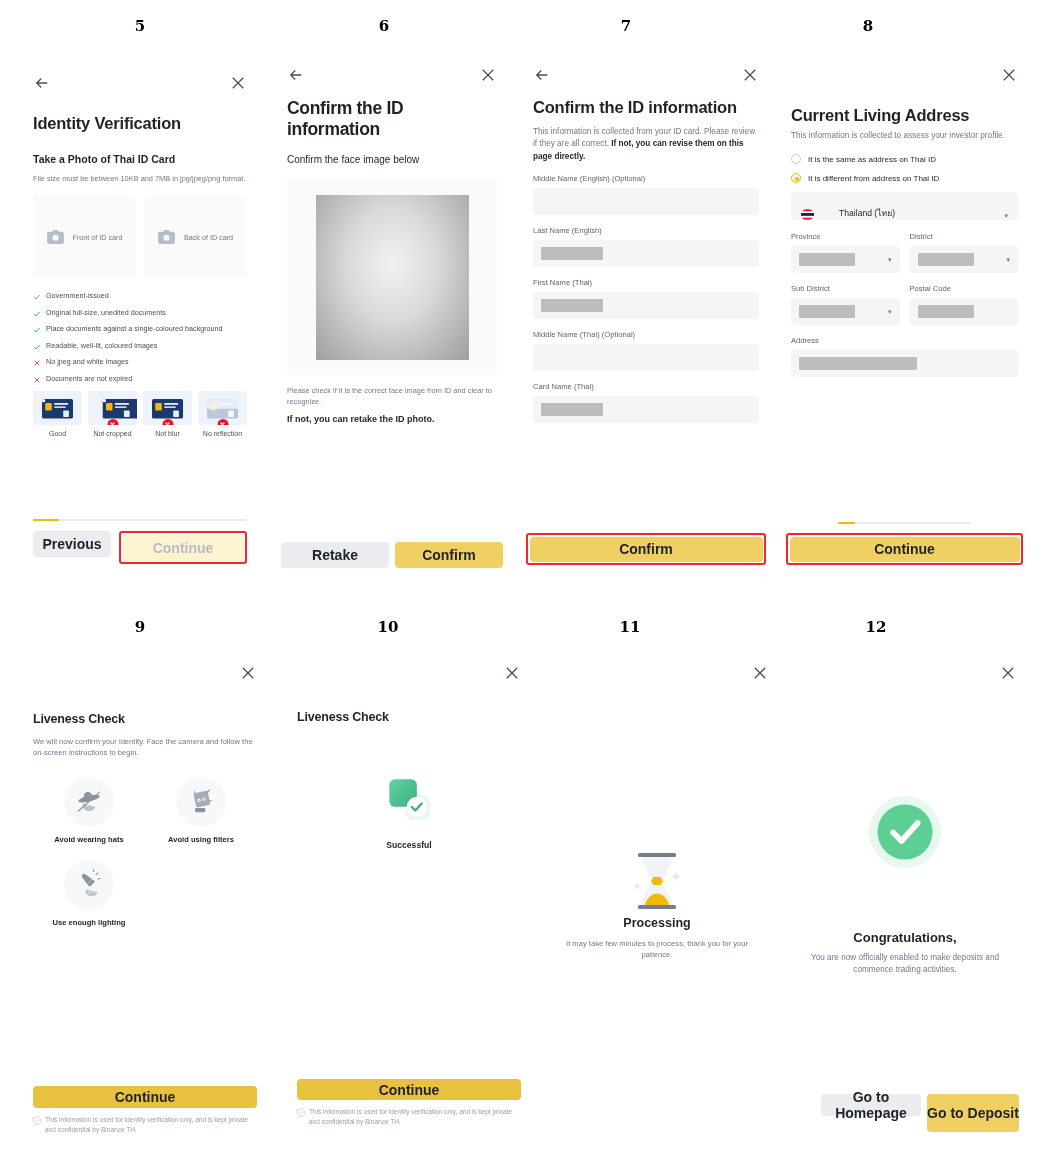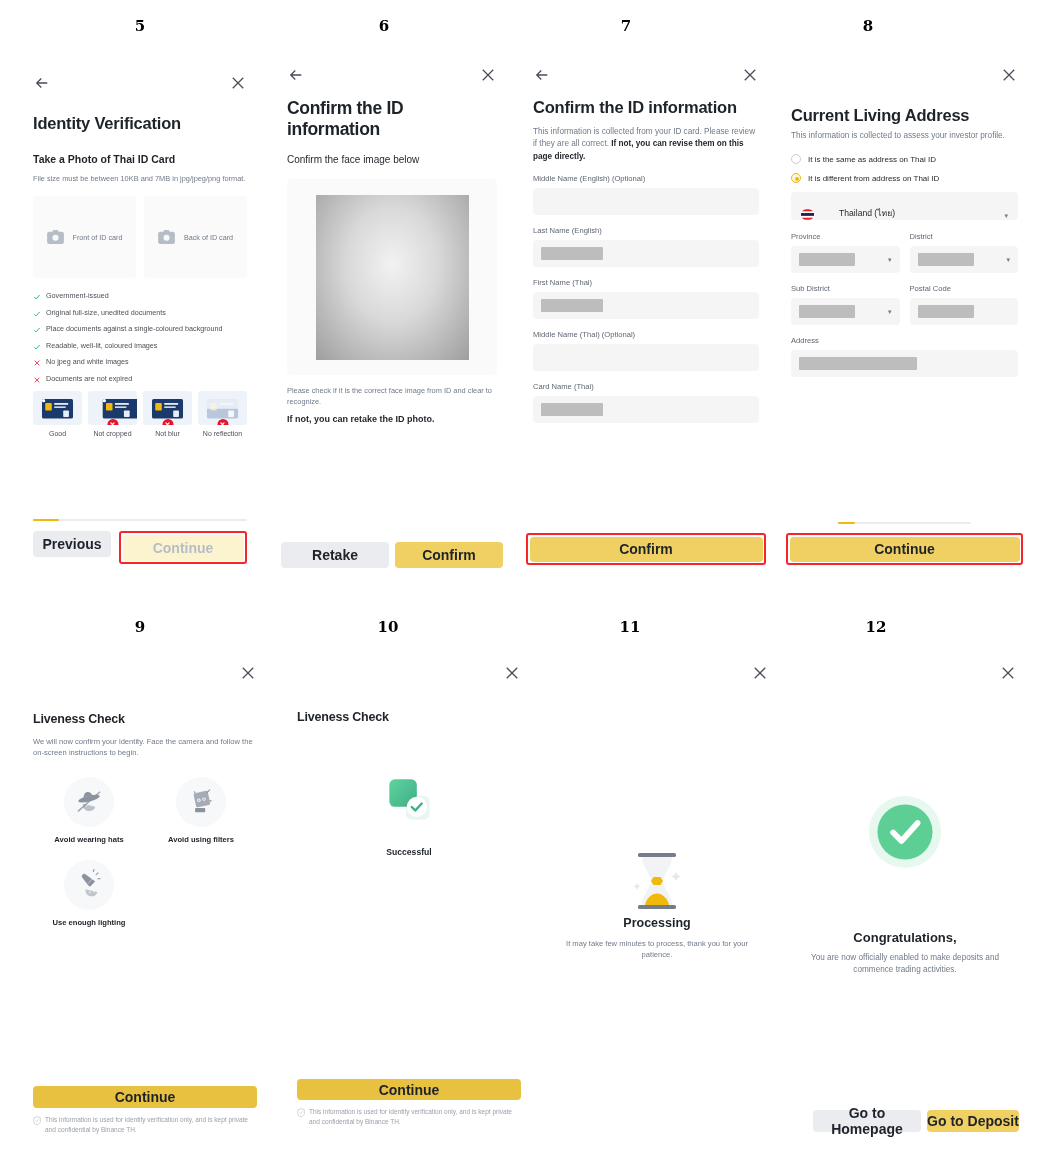--- a/index.html
+++ b/index.html
@@ -567,21 +567,21 @@
           <rect x="8" y="8" width="30" height="30" rx="6" fill="url(#gradg)"></rect>
           <defs>
               <linearGradient id="gradg" x1="0" y1="0" x2="1" y2="1">
             <stop offset="0" stop-color="#5fd3a0"></stop>
                 <stop offset="1" stop-color="#3fae84"></stop>
           </linearGradient>
             </defs>
           <circle cx="38" cy="38" r="11" fill="#fff"></circle>
           <path d="M32.5 38.2l3.8 3.8 7-7.6" stroke="#3fae84" stroke-width="2.6" fill="none" stroke-linecap="round" stroke-linejoin="round"></path>
         </svg>
-        <div style="font-size:8.6px;font-weight:bold;color:#1e2329;margin-top:16px">Successful</div>
+        <div style="font-size:8.6px;font-weight:bold;color:#1e2329;margin-top:9px">Successful</div>
       </div>
     </div>
     <div style="position:absolute;left:12px;right:12px;bottom:20px">
       <button class="btn btn-yellow-solid" style="width:100%;height:21px">Continue</button>
       <div class="footer-note">
         <svg width="8" height="9" viewBox="0 0 12 13">
           <path d="M6 .6l5 2v5c0 3-2.2 4.6-5 5.4C3.2 12.2 1 10.6 1 7.6v-5l5-2z" fill="none" stroke="#c2c7d0" stroke-width="1.1"></path>
           <path d="M3.6 6.6l1.7 1.7 3.2-3.4" fill="none" stroke="#c2c7d0" stroke-width="1.1"></path>
         </svg>
         <p>This information is used for identity verification only, and is kept private and confidential by Binance TH.</p>
@@ -625,18 +625,18 @@
     <div class="center" style="padding:104px 22px 0 22px">
       <svg width="76" height="76" viewBox="0 0 80 80">
         <circle cx="40" cy="40" r="38" fill="#e7f8ef"></circle>
         <circle cx="40" cy="40" r="29" fill="#5dcf95"></circle>
         <path d="M27.5 40.5l8.8 9 17-19" stroke="#fff" stroke-width="6" fill="none" stroke-linecap="round" stroke-linejoin="round"></path>
       </svg>
       <h1 style="font-size:13px;font-weight:bold;color:#1e2329;margin-top:56px">Congratulations,</h1>
       <p class="muted-9" style="margin-top:7px;color:#707a8a">You are now officially enabled to make deposits and commence trading activities.</p>
     </div>
     <div style="position:absolute;right:10px;bottom:14px;display:flex;gap:6px">
-      <button class="btn btn-grey" style="width:108px;height:22px">Go to Homepage</button>
-      <button class="btn btn-yellow" style="width:92px;height:22px">Go to Deposit</button>
+      <button class="btn btn-grey" style="width:100px;height:22px">Go to Homepage</button>
+      <button class="btn btn-yellow" style="width:92px;height:38px">Go to Deposit</button>
     </div>
   </div>
 
 </div>
 
 </body></html>

